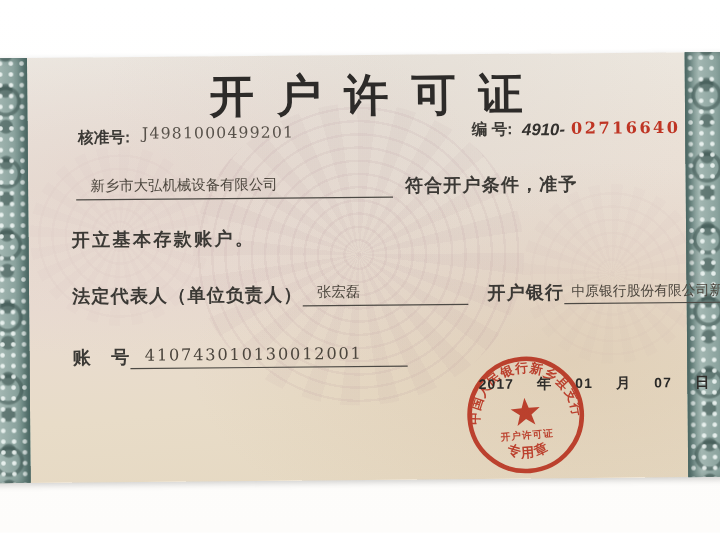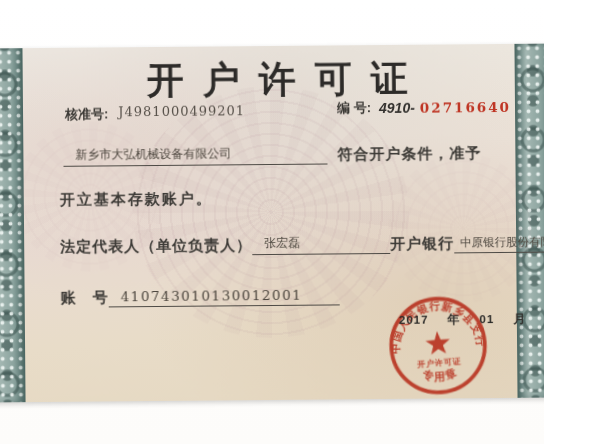--- a/index.html
+++ b/index.html
@@ -2,21 +2,21 @@
 <html><head>
 <meta charset="utf-8">
 <style>
   html,body{margin:0;padding:0;}
   body{
     width:600px;height:444px;overflow:hidden;
     background:#ffffff;
     font-family:"Liberation Sans",sans-serif;
   }
   .photo{
-    position:relative;width:544px;height:444px;overflow:hidden;
+    position:relative;width:600px;height:444px;overflow:hidden;
     background:linear-gradient(180deg,#ffffff 0%,#fefdfc 60%,#fdfcfa 100%);
   }
   .certificate{
     position:absolute;left:-12px;right:-10px;top:46px;bottom:44px;
     transform:rotate(-0.5deg);
     background:
       radial-gradient(ellipse at 18% 28%, rgba(216,188,184,.28), transparent 42%),
       radial-gradient(ellipse at 78% 72%, rgba(208,182,150,.32), transparent 46%),
       radial-gradient(ellipse at 55% 15%, rgba(222,214,206,.5), transparent 50%),
       linear-gradient(175deg,#edeae3 0%,#eae1d7 28%,#e9dcd2 52%,#e8dcc8 76%,#e5d8c1 100%);
@@ -64,21 +64,21 @@
   #row-serial .prefix{font-size:14px;font-weight:700;margin-left:8px;color:#33312e;font-style:italic;}
   #row-serial .red-num{font-family:"DejaVu Serif",serif;font-size:13.5px;font-weight:700;
     color:#bf3524;letter-spacing:2px;margin-left:5px;}
   #row-review{left:76px;top:99px;}
   #row-review .fill{width:248px;font-size:12px;}
   #row-review .suffix{margin-left:10px;}
   #row-open{left:72px;top:143px;}
   #row-open .lbl{letter-spacing:2px;}
   #row-rep{left:72px;top:189px;}
   #row-rep .fill{width:122px;font-size:12px;}
-  #row-rep .bank-lbl{margin-left:0;}
+  #row-rep .bank-lbl{margin-left:16px;}
   #row-rep .fill.bank{width:176px;font-size:11.5px;padding-left:6px;}
   #row-account{left:72px;top:241px;}
   #row-account .fill{width:215px;font-size:13.5px;letter-spacing:1.5px;}
   .issue-block{
     position:absolute;left:410px;top:266px;z-index:3;
     font-size:12px;font-weight:700;color:#2f2d2a;line-height:1.55;
   }
   .issue-date{display:flex;align-items:baseline;gap:19px;letter-spacing:1px;}
   .issue-date .dval{font-size:11.5px;color:#2a2927;}
   .seal{

